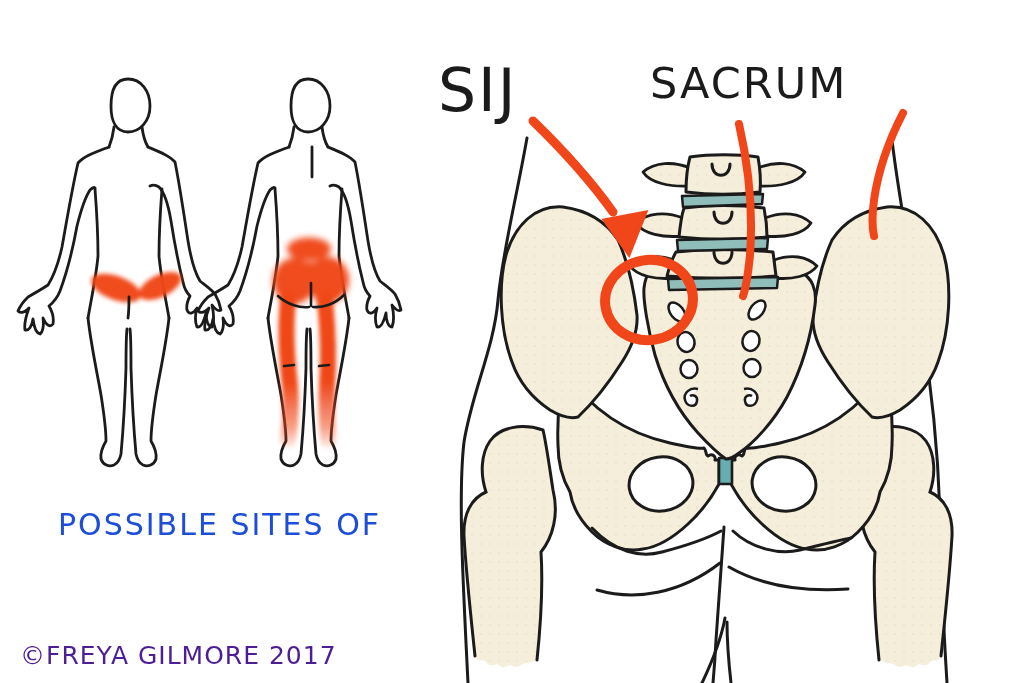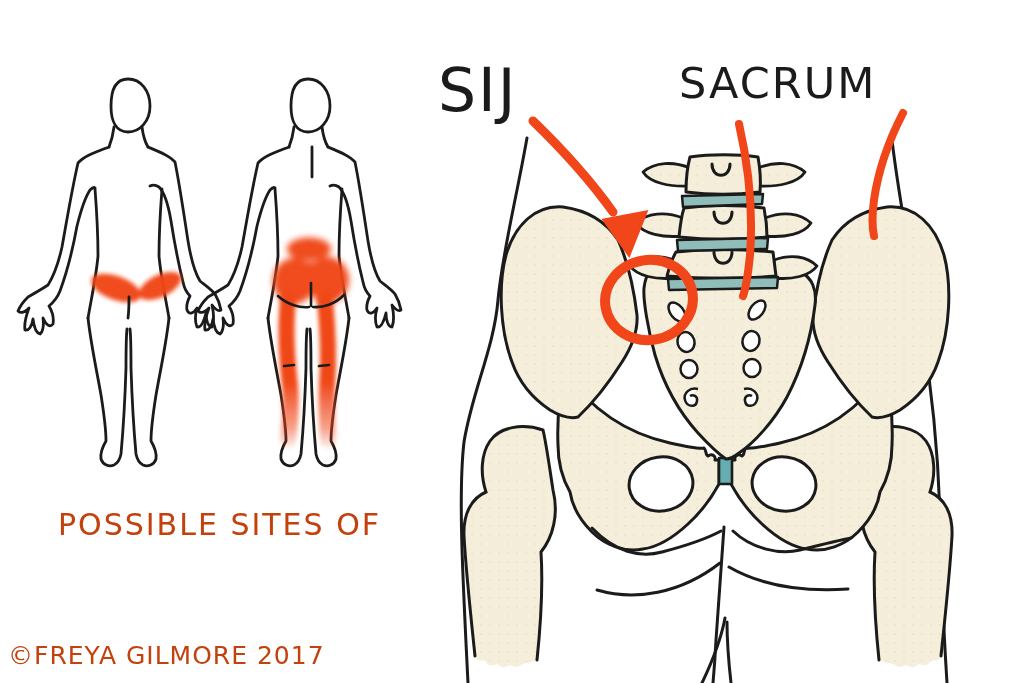--- a/index.html
+++ b/index.html
@@ -2,25 +2,25 @@
 <html><head>
 <meta charset="utf-8">
 <style>
   html,body{margin:0;padding:0;background:#ffffff;}
   #stage{position:relative;width:1024px;height:683px;background:#ffffff;overflow:hidden;
          font-family:"DejaVu Sans",sans-serif;}
   #drawing{position:absolute;left:0;top:0;}
   .label{position:absolute;color:#1b1b1b;white-space:nowrap;line-height:1;}
   .anat{font-size:43px;letter-spacing:2px;font-weight:400;}
   #sij-label{left:438px;top:60px;font-size:60px;}
-  #sacrum-label{left:650px;top:62px;margin-left:29px;}
+  #sacrum-label{left:650px;top:62px;}
   #ilium-label{left:868px;top:54px;}
-  #caption{position:absolute;left:12px;top:497px;width:415px;text-align:center;color:#c2410c;}
+  #caption{position:absolute;left:12px;top:497px;width:415px;text-align:center;color:#1d4ed8;}
   #caption .cap-line{display:block;font-size:30px;letter-spacing:2px;line-height:56px;white-space:nowrap;}
-  #credit{position:absolute;left:8px;top:641px;font-size:25px;letter-spacing:1px;color:#c2410c;white-space:nowrap;}
+  #credit{position:absolute;left:20px;top:641px;font-size:25px;letter-spacing:1px;color:#4c1d95;white-space:nowrap;}
 </style>
 </head>
 <body>
 
 <div id="stage">
 
 <svg id="drawing" width="1024" height="683" viewBox="0 0 1024 683">
   <defs>
     <pattern id="bone" width="9" height="9" patternUnits="userSpaceOnUse">
       <rect width="9" height="9" fill="#f5eedb"></rect>

